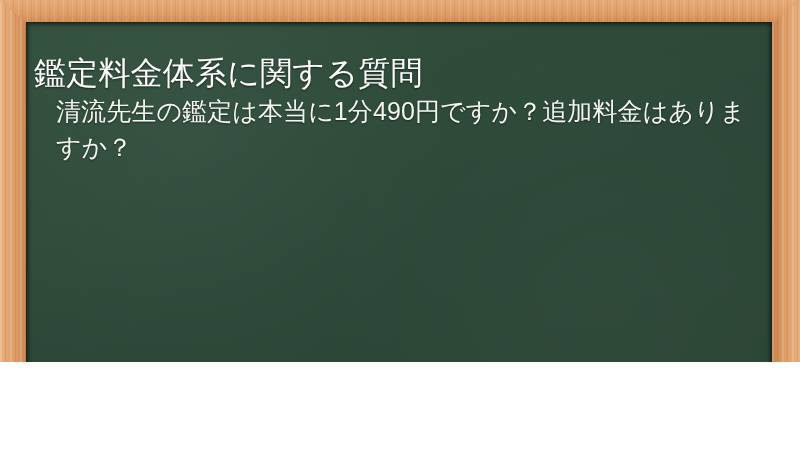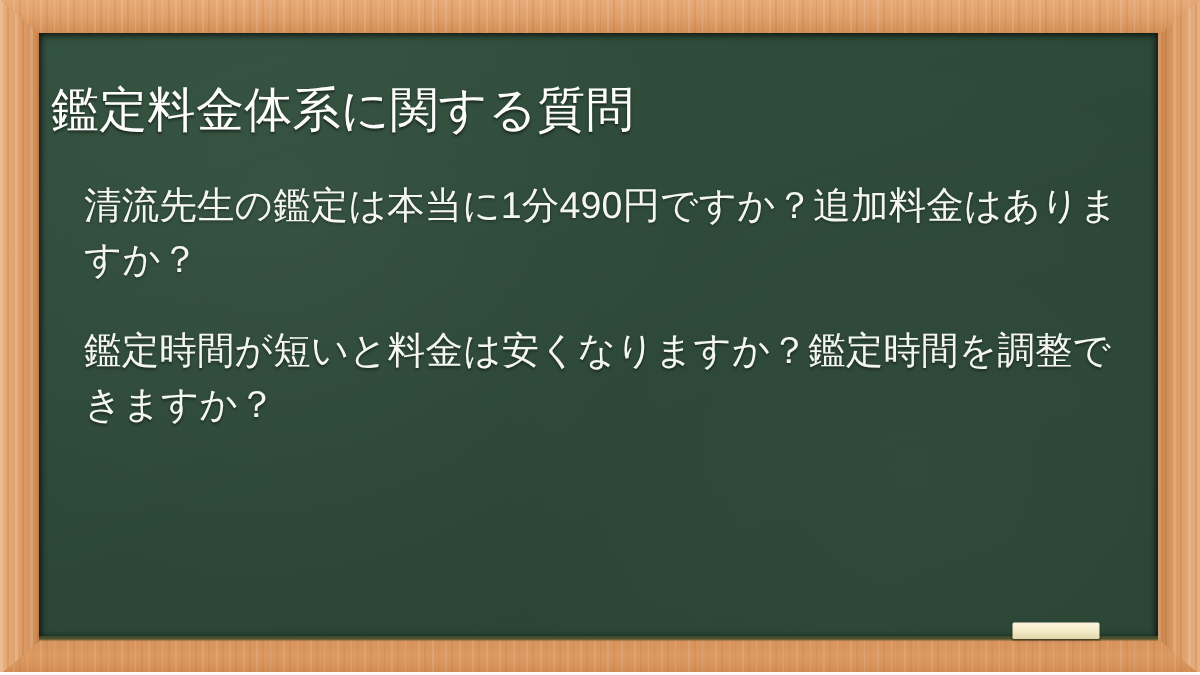--- a/index.html
+++ b/index.html
@@ -12,21 +12,21 @@
     width: 800px;
     height: 450px;
     overflow: hidden;
     font-family: "Liberation Sans", "DejaVu Sans", sans-serif;
   }
 
   
   .frame {
     position: relative;
     width: 800px;
-    height: 448px;
+    height: 362px;
     box-sizing: border-box;
     background:
       
       repeating-linear-gradient(
         90deg,
         rgba(255,255,255,0.10) 0px,
         rgba(255,255,255,0.10) 1px,
         rgba(0,0,0,0.00) 1px,
         rgba(0,0,0,0.00) 3px,
         rgba(120,60,20,0.10) 3px,
@@ -136,21 +136,20 @@
     list-style: none;
   }
   .question-item {
     color: #f4f6f2;
     font-size: 25px;
     line-height: 1.42;
     font-weight: 400;
     letter-spacing: 0.1px;
     margin-bottom: 17px;
     text-shadow: 0 1px 2px rgba(0,0,0,0.45);
-    margin-top: 26px;
   }
   .question-item:last-child { margin-bottom: 0; }
 
   
   .chalk-stick {
     position: absolute;
     left: 675px;
     top: 415px;
     width: 58px;
     height: 11px;
@@ -179,21 +178,20 @@
   <div class="frame-bevel bevel-left"></div>
   <div class="frame-bevel bevel-right"></div>
   <div class="frame-bevel bevel-bottom"></div>
 
   <div class="board">
 
     <h1 class="board-title">鑑定料金体系に関する質問</h1>
 
     <ul class="question-list">
       <li class="question-item">清流先生の鑑定は本当に1分490円ですか？追加料金はありますか？</li>
-      <li class="question-item">鑑定時間が短いと料金は安くなりますか？鑑定時間を調整できますか？</li>
     </ul>
 
   </div>
 
   <div class="board-lip"></div>
 
   <div class="chalk-stick"></div>
 
 </div>
 

